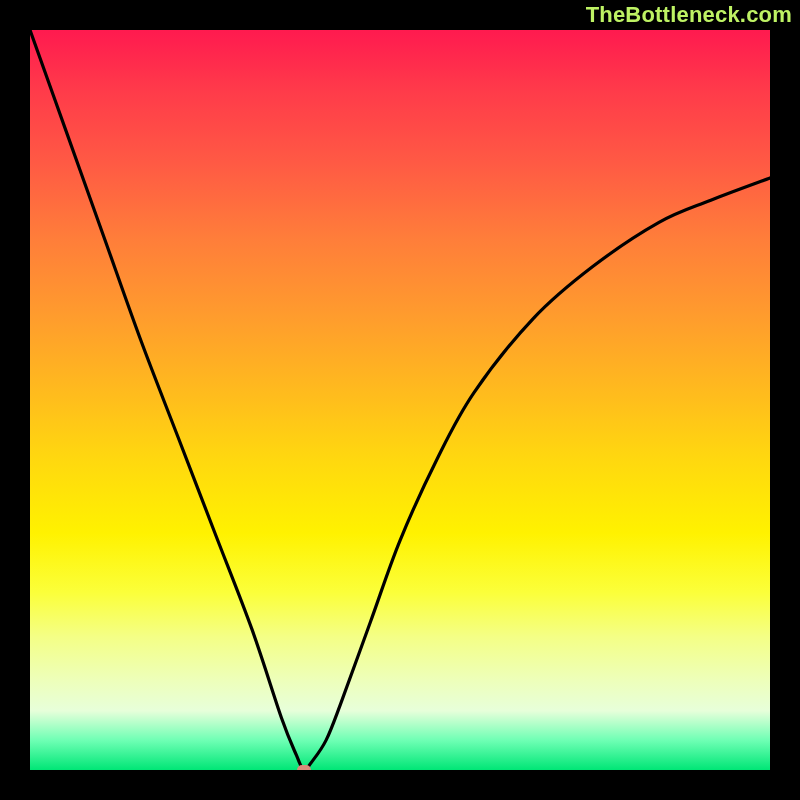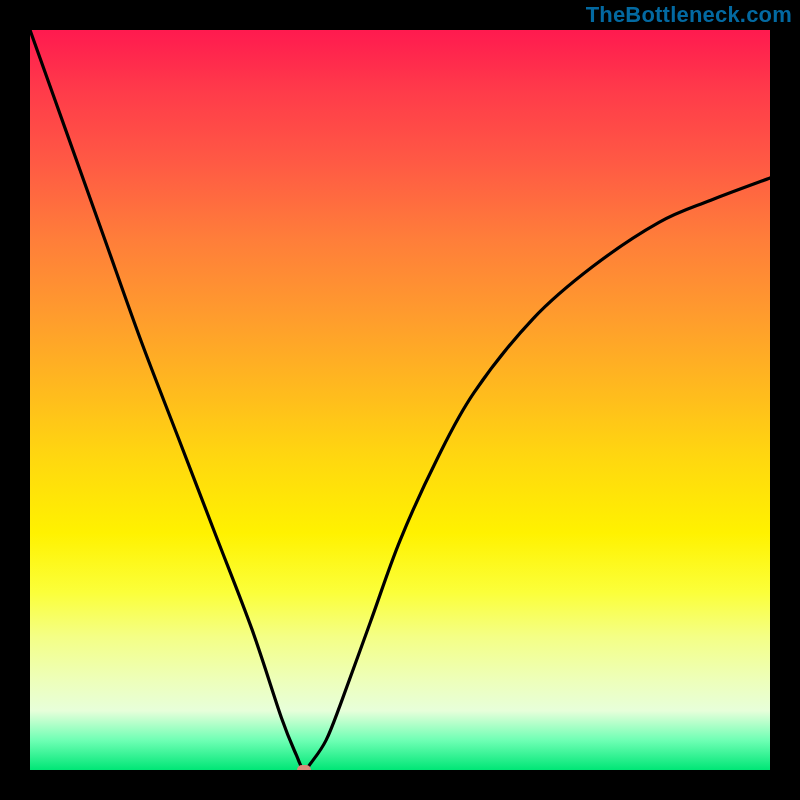--- a/index.html
+++ b/index.html
@@ -14,21 +14,21 @@
   .frame {
     position: relative;
     width: 800px;
     height: 800px;
     background: #000;
   }
   .watermark {
     position: absolute;
     top: 2px;
     right: 8px;
-    color: #0369a1;
+    color: #bef264;
     font-size: 22px;
     font-weight: 600;
     letter-spacing: 0.2px;
     user-select: none;
   }
   .plot-area {
     position: absolute;
     left: 30px;
     top: 30px;
     width: 740px;

